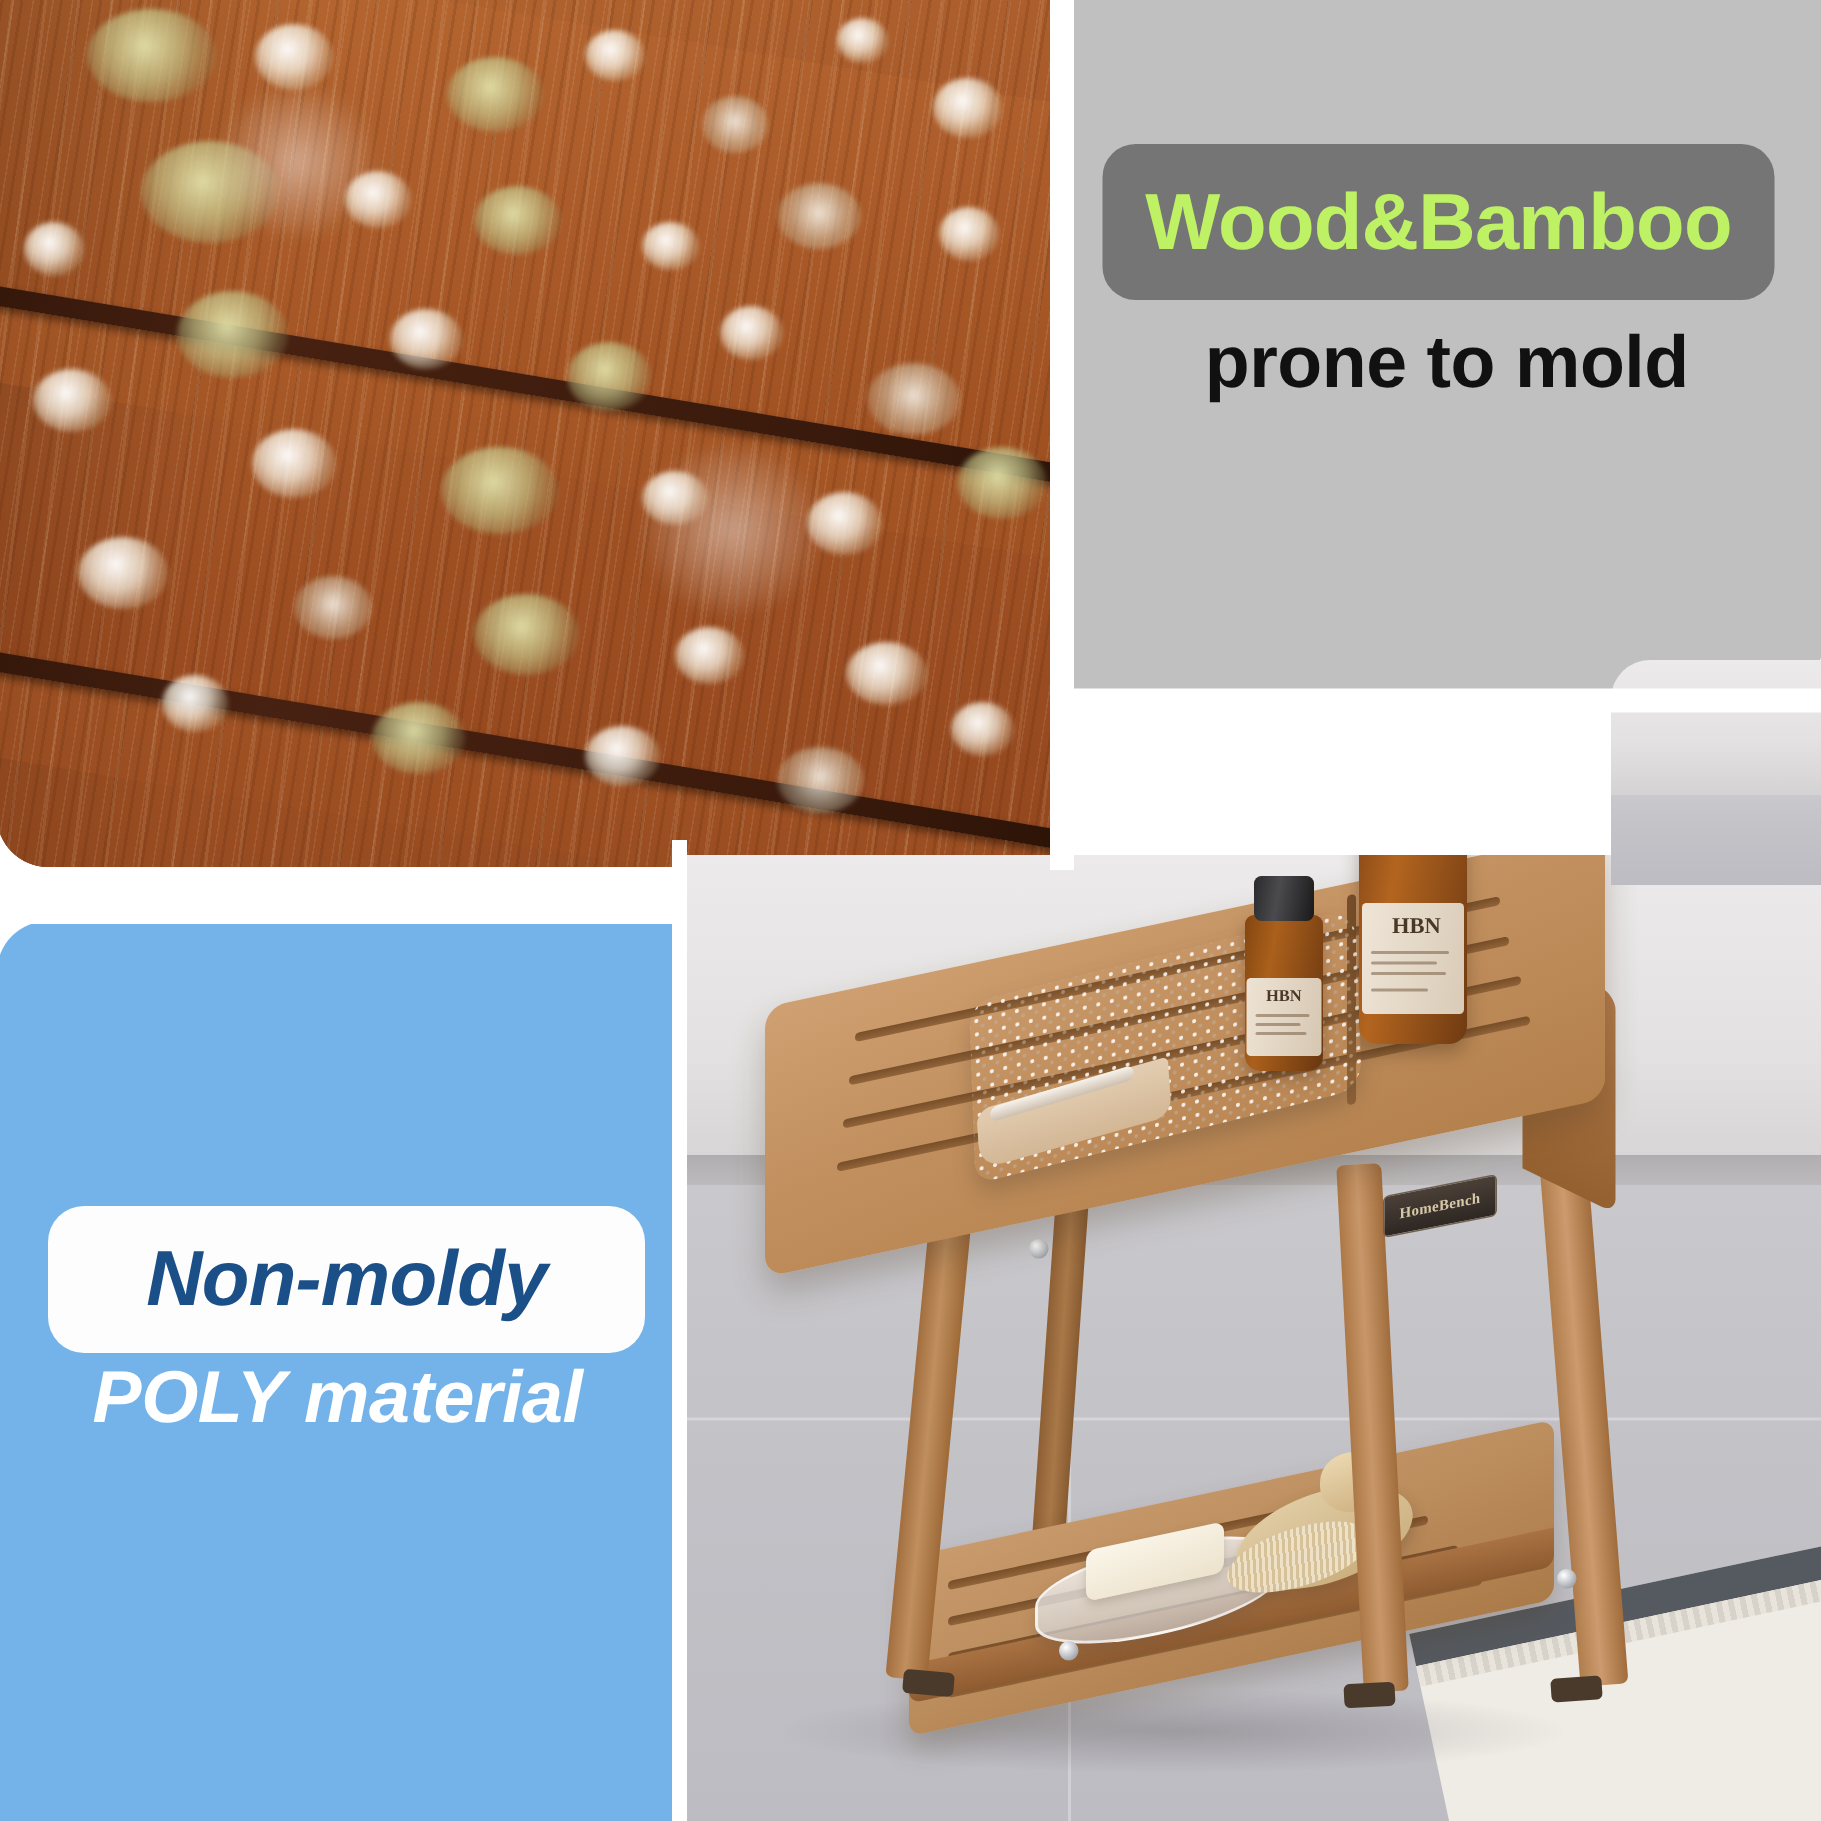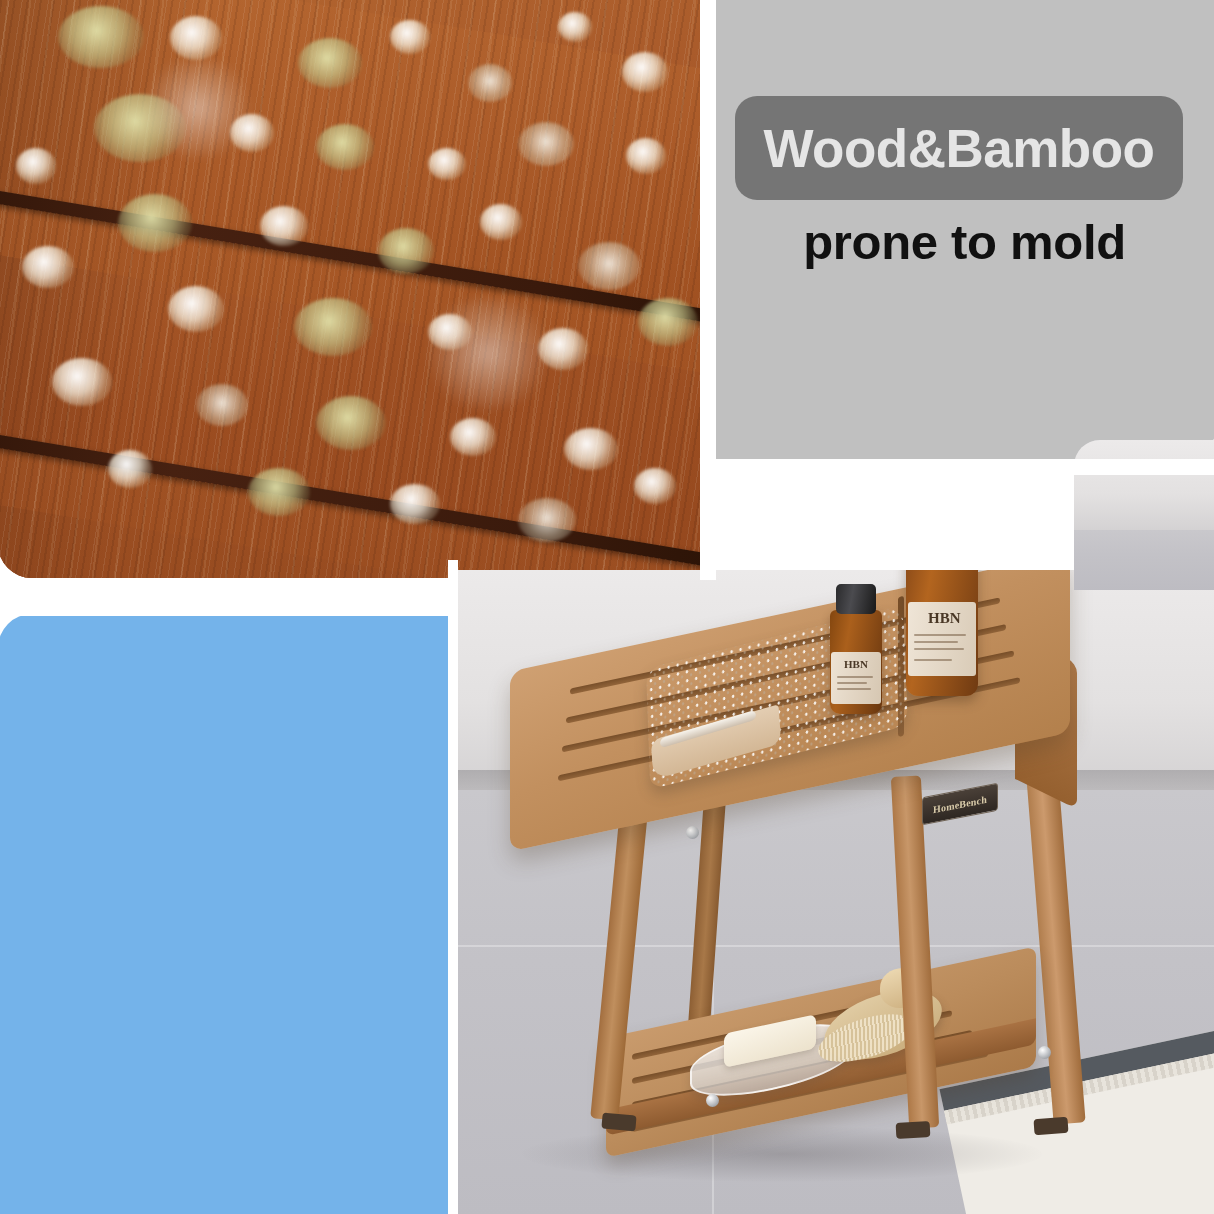--- a/index.html
+++ b/index.html
@@ -47,21 +47,21 @@
   .sg{background:radial-gradient(circle at 45% 40%,rgba(224,224,168,.95) 0%,rgba(196,198,139,.66) 42%,rgba(160,163,110,.26) 70%,rgba(150,150,100,0) 100%);}
   .sd{background:radial-gradient(circle at 50% 45%,rgba(248,248,240,.85) 0%,rgba(214,210,186,.45) 52%,rgba(180,176,150,0) 100%);}
   .fuzz{position:absolute;border-radius:50%;filter:blur(5px);
     background:radial-gradient(circle,rgba(255,255,255,.45) 0%,rgba(255,255,255,0) 70%);}
 
   
   .gray-panel{position:absolute;left:713px;top:-2px;width:503px;height:463px;
     background:#c0c0c0;border-bottom-right-radius:34px;border-bottom-left-radius:4px;}
   .badge-dark{position:absolute;left:735px;top:96px;width:448px;height:104px;
     background:#757575;border-radius:22px;display:flex;align-items:center;justify-content:center;}
-  .badge-dark span{color:#e5e5e5;font-size:53px;font-weight:bold;letter-spacing:-.5px;
+  .badge-dark span{color:#bef264;font-size:53px;font-weight:bold;letter-spacing:-.5px;
     white-space:nowrap;line-height:1;}
   .gray-sub{position:absolute;left:713px;top:216px;width:503px;text-align:center;
     color:#111111;font-size:49px;font-weight:bold;letter-spacing:-.3px;line-height:1.1;}
 
   
   .blue-panel{position:absolute;left:-2px;top:614px;width:452px;height:602px;
     background:#74b3ea;border-top-left-radius:34px;border-top-right-radius:4px;}
   .badge-light{position:absolute;left:32px;top:804px;width:398px;height:98px;
     background:#fdfdfd;border-radius:24px;display:flex;align-items:center;justify-content:center;}
   .badge-light span{color:#1b4f87;font-size:52px;font-weight:bold;font-style:italic;
@@ -263,20 +263,24 @@
     <div class="fuzz" style="left:420px;top:300px;width:140px;height:110px;"></div>
   </div>
 
   <div class="gray-panel"></div>
   <div class="badge-dark">
     <span>Wood&amp;Bamboo</span>
   </div>
   <div class="gray-sub">prone to mold</div>
 
   <div class="blue-panel"></div>
+  <div class="badge-light">
+    <span>Non-moldy</span>
+  </div>
+  <div class="blue-sub">POLY material</div>
 
   <div class="photo-upper">
     <div class="wall" style="height:60%;"></div>
     <div class="floor" style="top:60%;height:40%;"></div>
   </div>
 
   <div class="product-photo">
     <div class="wall"></div>
     <div class="wall-shadow"></div>
     <div class="floor"></div>

